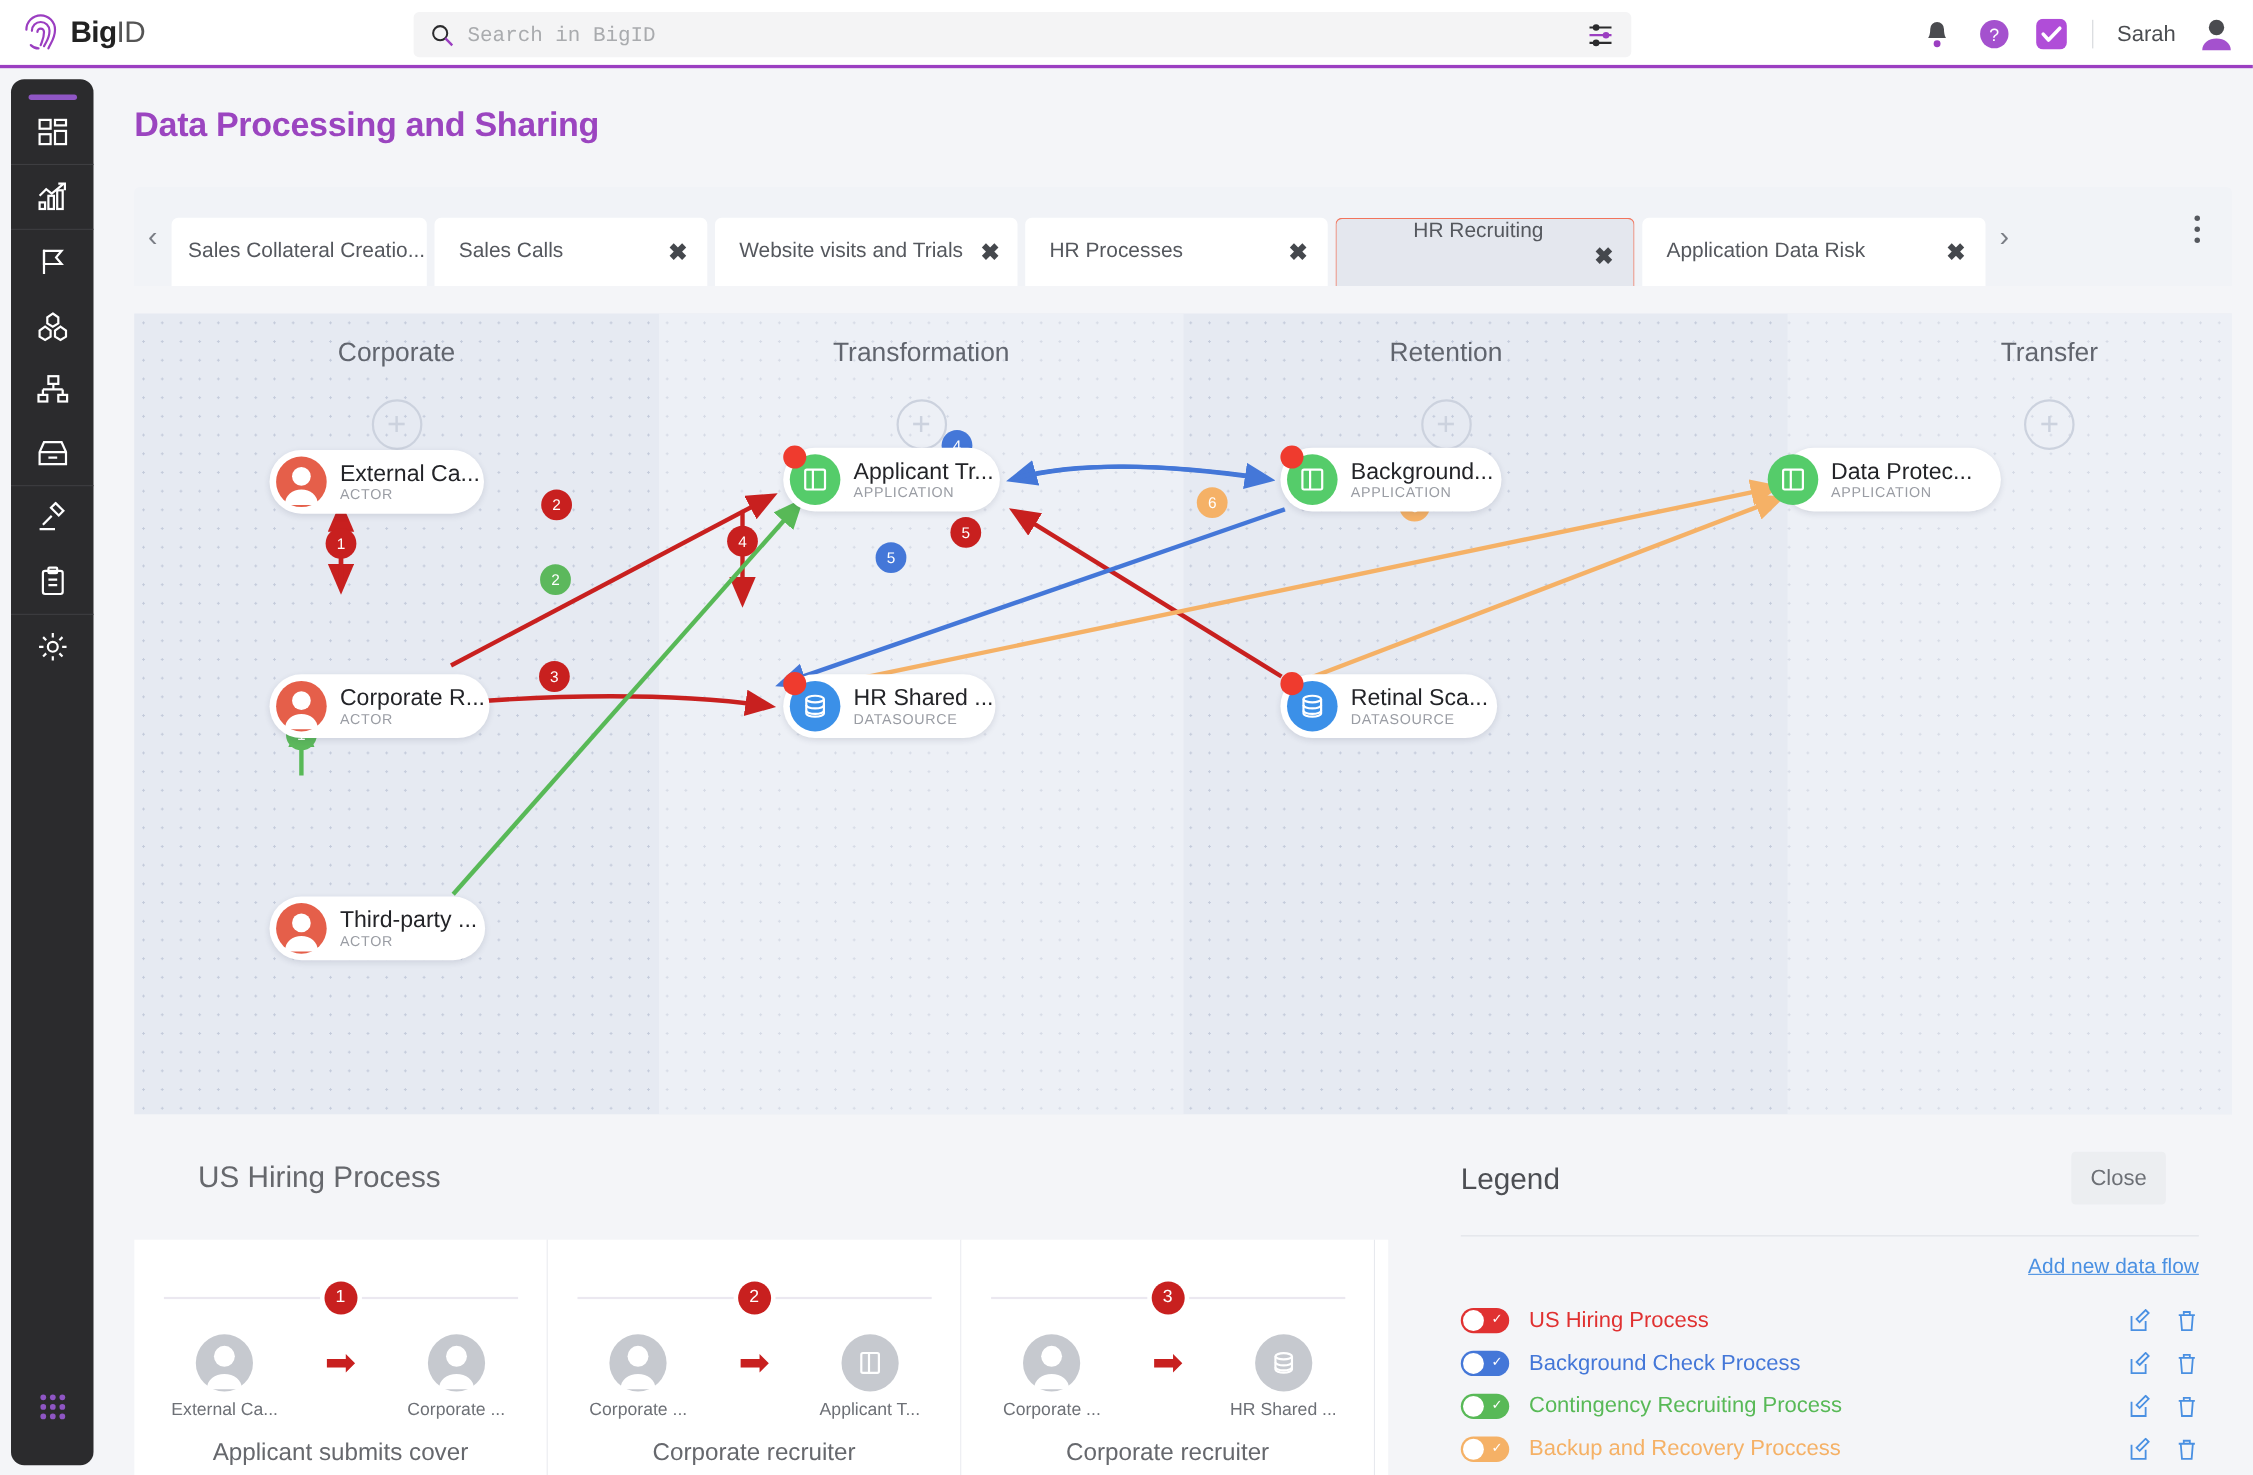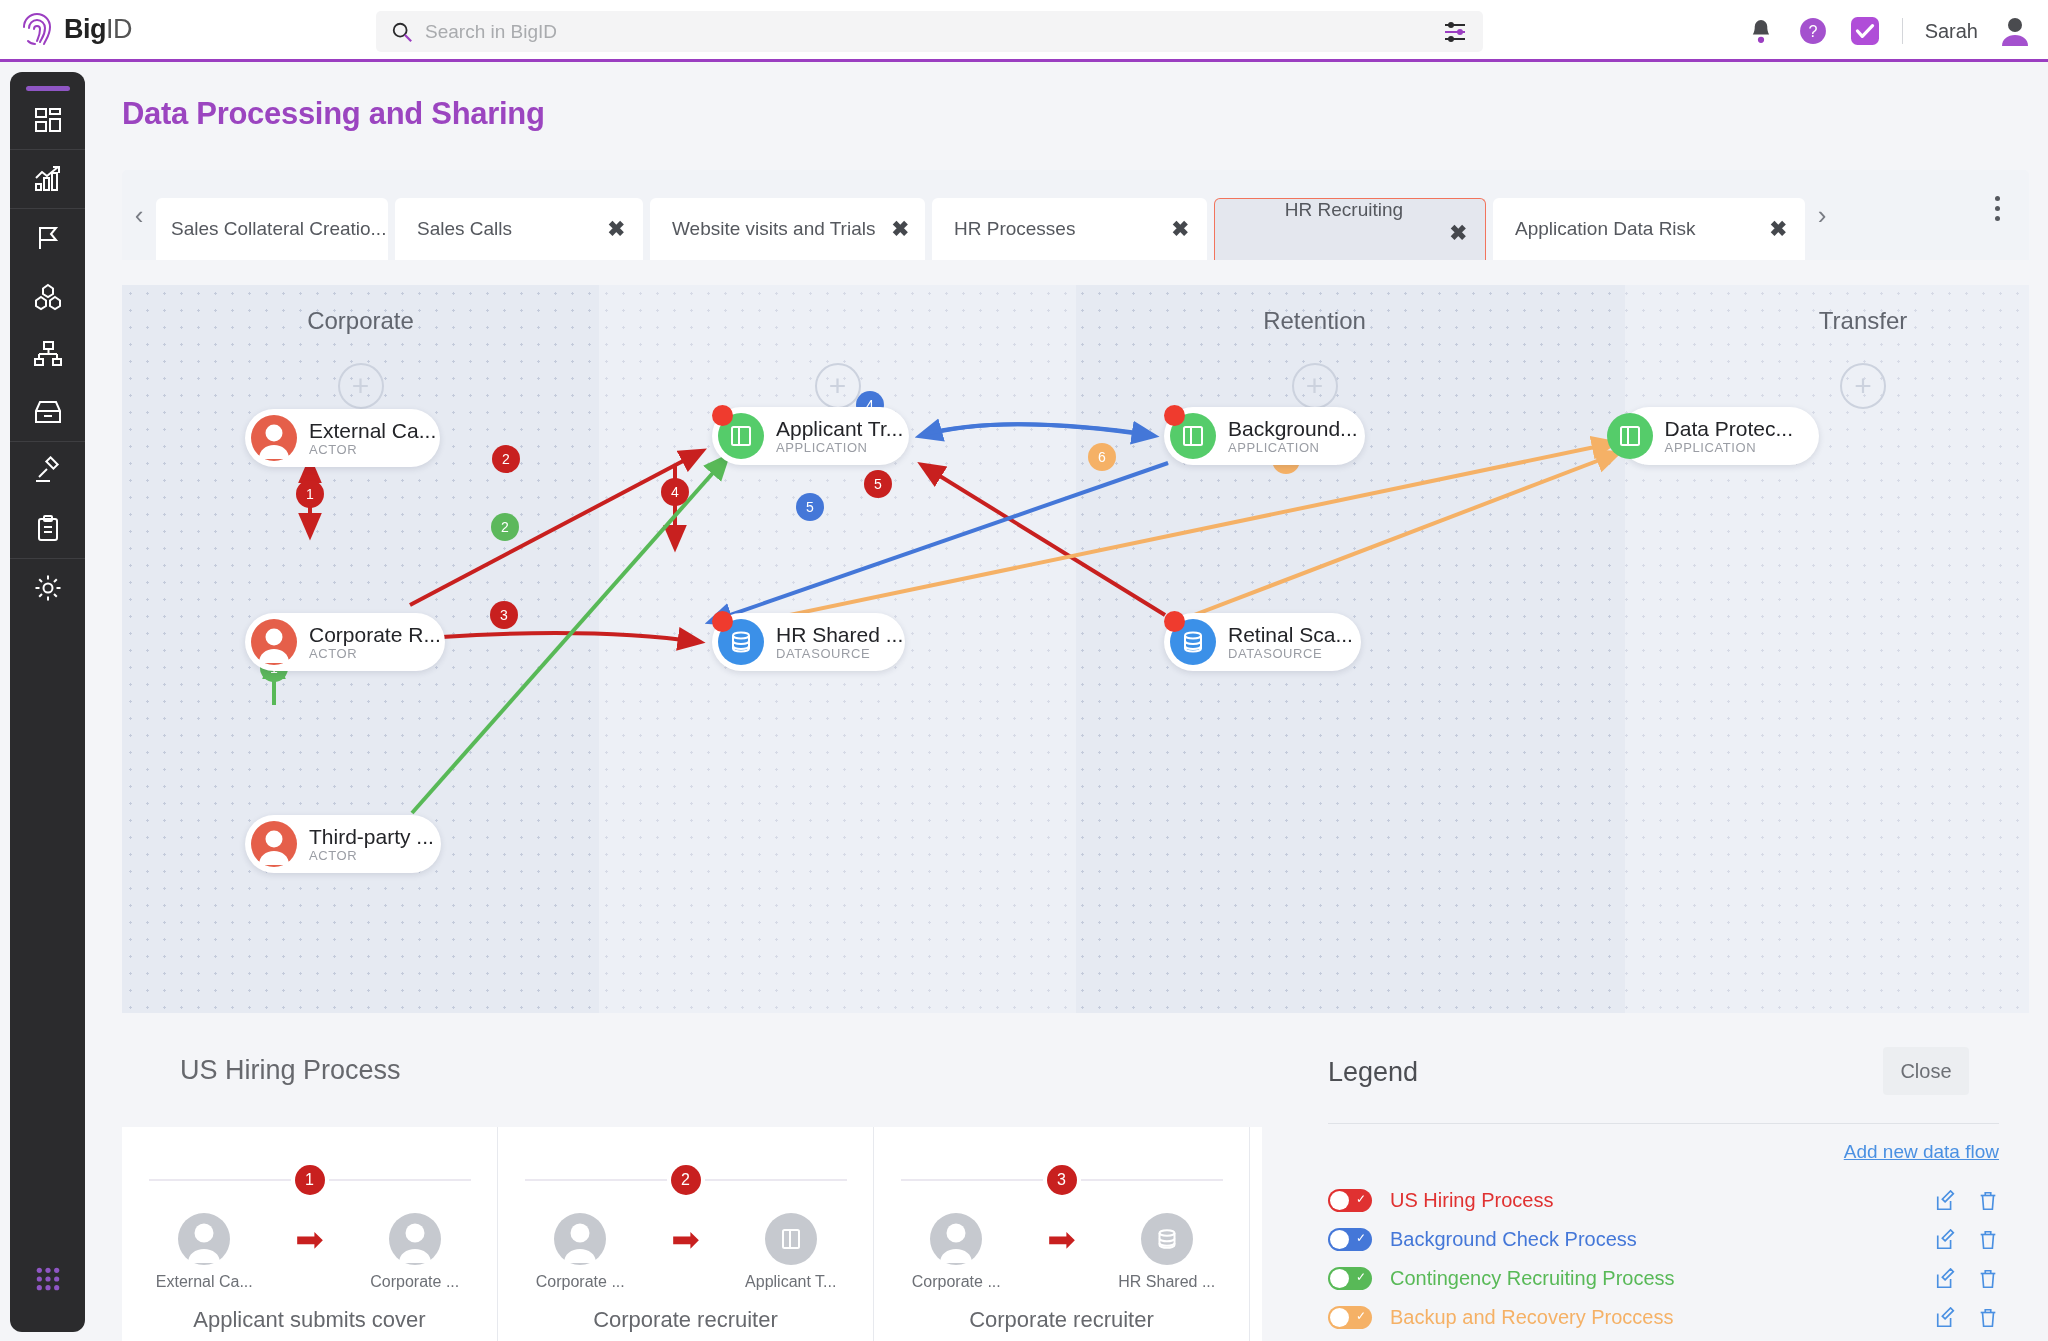--- a/index.html
+++ b/index.html
@@ -20,21 +20,21 @@
   #brand-text { font-size: 27px; font-weight: bold; color: #222; letter-spacing: -0.5px; }
   #brand-text .d { color: #555; font-weight: 500; }
 
   #searchbox {
     position: absolute; left: 376px; top: 11px; width: 1107px; height: 41px;
     background: #f4f4f5; border-radius: 5px; display: flex; align-items: center;
   }
   #search-icon { margin-left: 15px; width: 22px; height: 22px; }
   #search-input {
     border: none; outline: none; background: transparent;
-    font-family: Liberation Sans, sans-serif; font-size: 19px; color: #333;
+    font-family: Liberation Mono, monospace; font-size: 19px; color: #333;
     margin-left: 12px; width: 960px;
   }
   #search-input::placeholder { color: #a9abae; }
   #filter-icon { position: absolute; right: 16px; top: 10px; width: 24px; height: 22px; }
 
   #topright { position: absolute; right: 18px; top: 0; height: 62px; display: flex; align-items: center; gap: 22px; }
   .tr-icon { width: 30px; height: 30px; display: flex; align-items: center; justify-content: center; }
   #divider-v { width: 1px; height: 26px; background: #d4d6da; }
   #username { font-size: 20px; color: #4b4d51; }
   #avatar { width: 30px; height: 30px; }
@@ -382,20 +382,21 @@
     </div>
 </div>
 
 <div id="canvas">
   <div id="lanes">
       <div class="swimlane" style="left: 0px; width: 477px;">
         <div class="lane-title">Corporate</div>
         <div class="lane-add">+</div>
       </div>
       <div class="swimlane alt" style="left: 477px; width: 477px;">
+        <div class="lane-title">Transformation</div>
         <div class="lane-add">+</div>
       </div>
       <div class="swimlane" style="left: 954px; width: 477px;">
         <div class="lane-title">Retention</div>
         <div class="lane-add">+</div>
       </div>
       <div class="swimlane alt" style="left: 1503px; width: 476px;">
         <div class="lane-title">Transfer</div>
         <div class="lane-add">+</div>
       </div>

